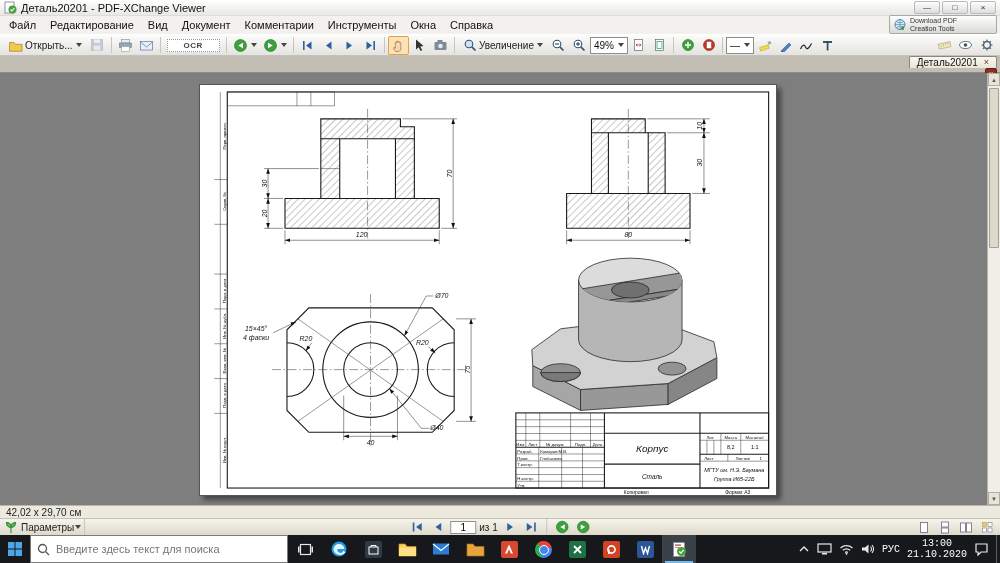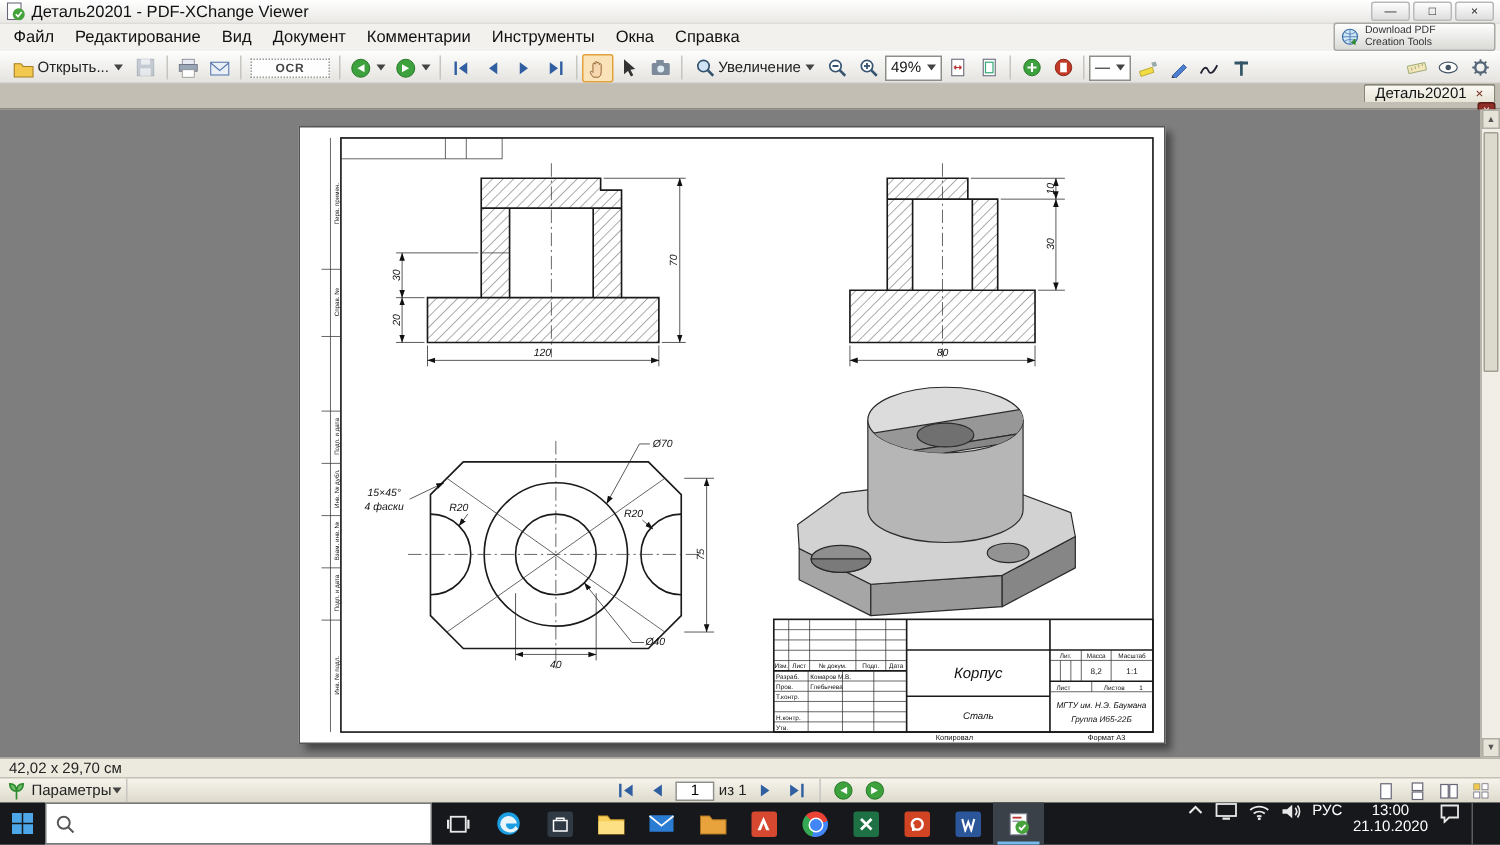--- a/index.html
+++ b/index.html
@@ -54,21 +54,21 @@
   .taskbar { position:absolute; left:0; right:0; bottom:0; height:28px; background:#16181c; display:flex; align-items:stretch; color:#fff; }
   .start-btn { width:30px; display:flex; align-items:center; justify-content:center; }
   .tsearch { width:258px; background:#fff; border:1px solid #7a7a7a; display:flex; align-items:center; padding:0 6px; gap:6px; }
   .tsearch input { border:none; outline:none; flex:1; font-size:11px; font-family:inherit; color:#222; background:transparent; }
   .task-btn { width:34px; display:flex; align-items:center; justify-content:center; position:relative; }
   .task-btn.active { background:#3a4148; }
   .task-btn.active::after { content:""; position:absolute; left:3px; right:3px; bottom:0; height:2px; background:#76b9ed; }
   .chrome-icon { width:17px; height:17px; border-radius:50%; background:conic-gradient(from -45deg,#ea4335 0 120deg,#4285f4 120deg 240deg,#34a853 240deg 360deg); position:relative; }
   .chrome-icon::after { content:""; position:absolute; left:4.5px; top:4.5px; width:8px; height:8px; border-radius:50%; background:#4285f4; border:1.5px solid #fff; }
   .tile { width:17px; height:17px; border-radius:2px; display:flex; align-items:center; justify-content:center; }
-  .tray { margin-left:auto; display:flex; gap:7px; padding-right:15px; }
+  .tray { margin-left:auto; display:flex; align-items:center; gap:7px; padding-right:0;font-family:Liberation Mono, monospace; }
   .tray-lang { font-size:10px; }
   .tray-clock { text-align:center; font-size:10px; line-height:11px; }
   .show-desktop { width:4px; align-self:stretch; border-left:1px solid #5a5d61; }
 
   
   svg text { stroke:none; }
   .thick { stroke:#1a1a1a; stroke-width:1.1; fill:none; }
   .thin  { stroke:#333; stroke-width:.5; fill:none; }
   .cl    { stroke:#333; stroke-width:.5; fill:none; stroke-dasharray:9 2.5 1.5 2.5; }
   .dimg line { stroke:#222; stroke-width:.5; }
@@ -620,20 +620,21 @@
         <rect x="8.5" y="1" width="6.5" height="6.5" fill="#4da6e8"></rect>
       <rect x="1" y="8.5" width="6.5" height="6.5" fill="#4da6e8"></rect>
         <rect x="8.5" y="8.5" width="6.5" height="6.5" fill="#4da6e8"></rect>
     </svg>
   </div>
   <div class="tsearch">
     <svg width="13" height="13">
         <circle cx="5.5" cy="5.5" r="4" fill="none" stroke="#555" stroke-width="1.3"></circle>
         <line x1="8.5" y1="8.5" x2="12" y2="12" stroke="#555" stroke-width="1.3"></line>
       </svg>
+    <input placeholder="Введите здесь текст для поиска" style="">
   </div>
   <div class="task-btn">
     <svg width="17" height="17">
         <rect x="3.5" y="3.5" width="10" height="10" fill="none" stroke="#e8e8e8" stroke-width="1.2"></rect>
         <rect x="1" y="5.5" width="1.5" height="6" fill="#e8e8e8"></rect>
         <rect x="14.5" y="5.5" width="1.5" height="6" fill="#e8e8e8"></rect>
       </svg>
   </div>
   <div class="task-btn">
     <svg width="18" height="18">

